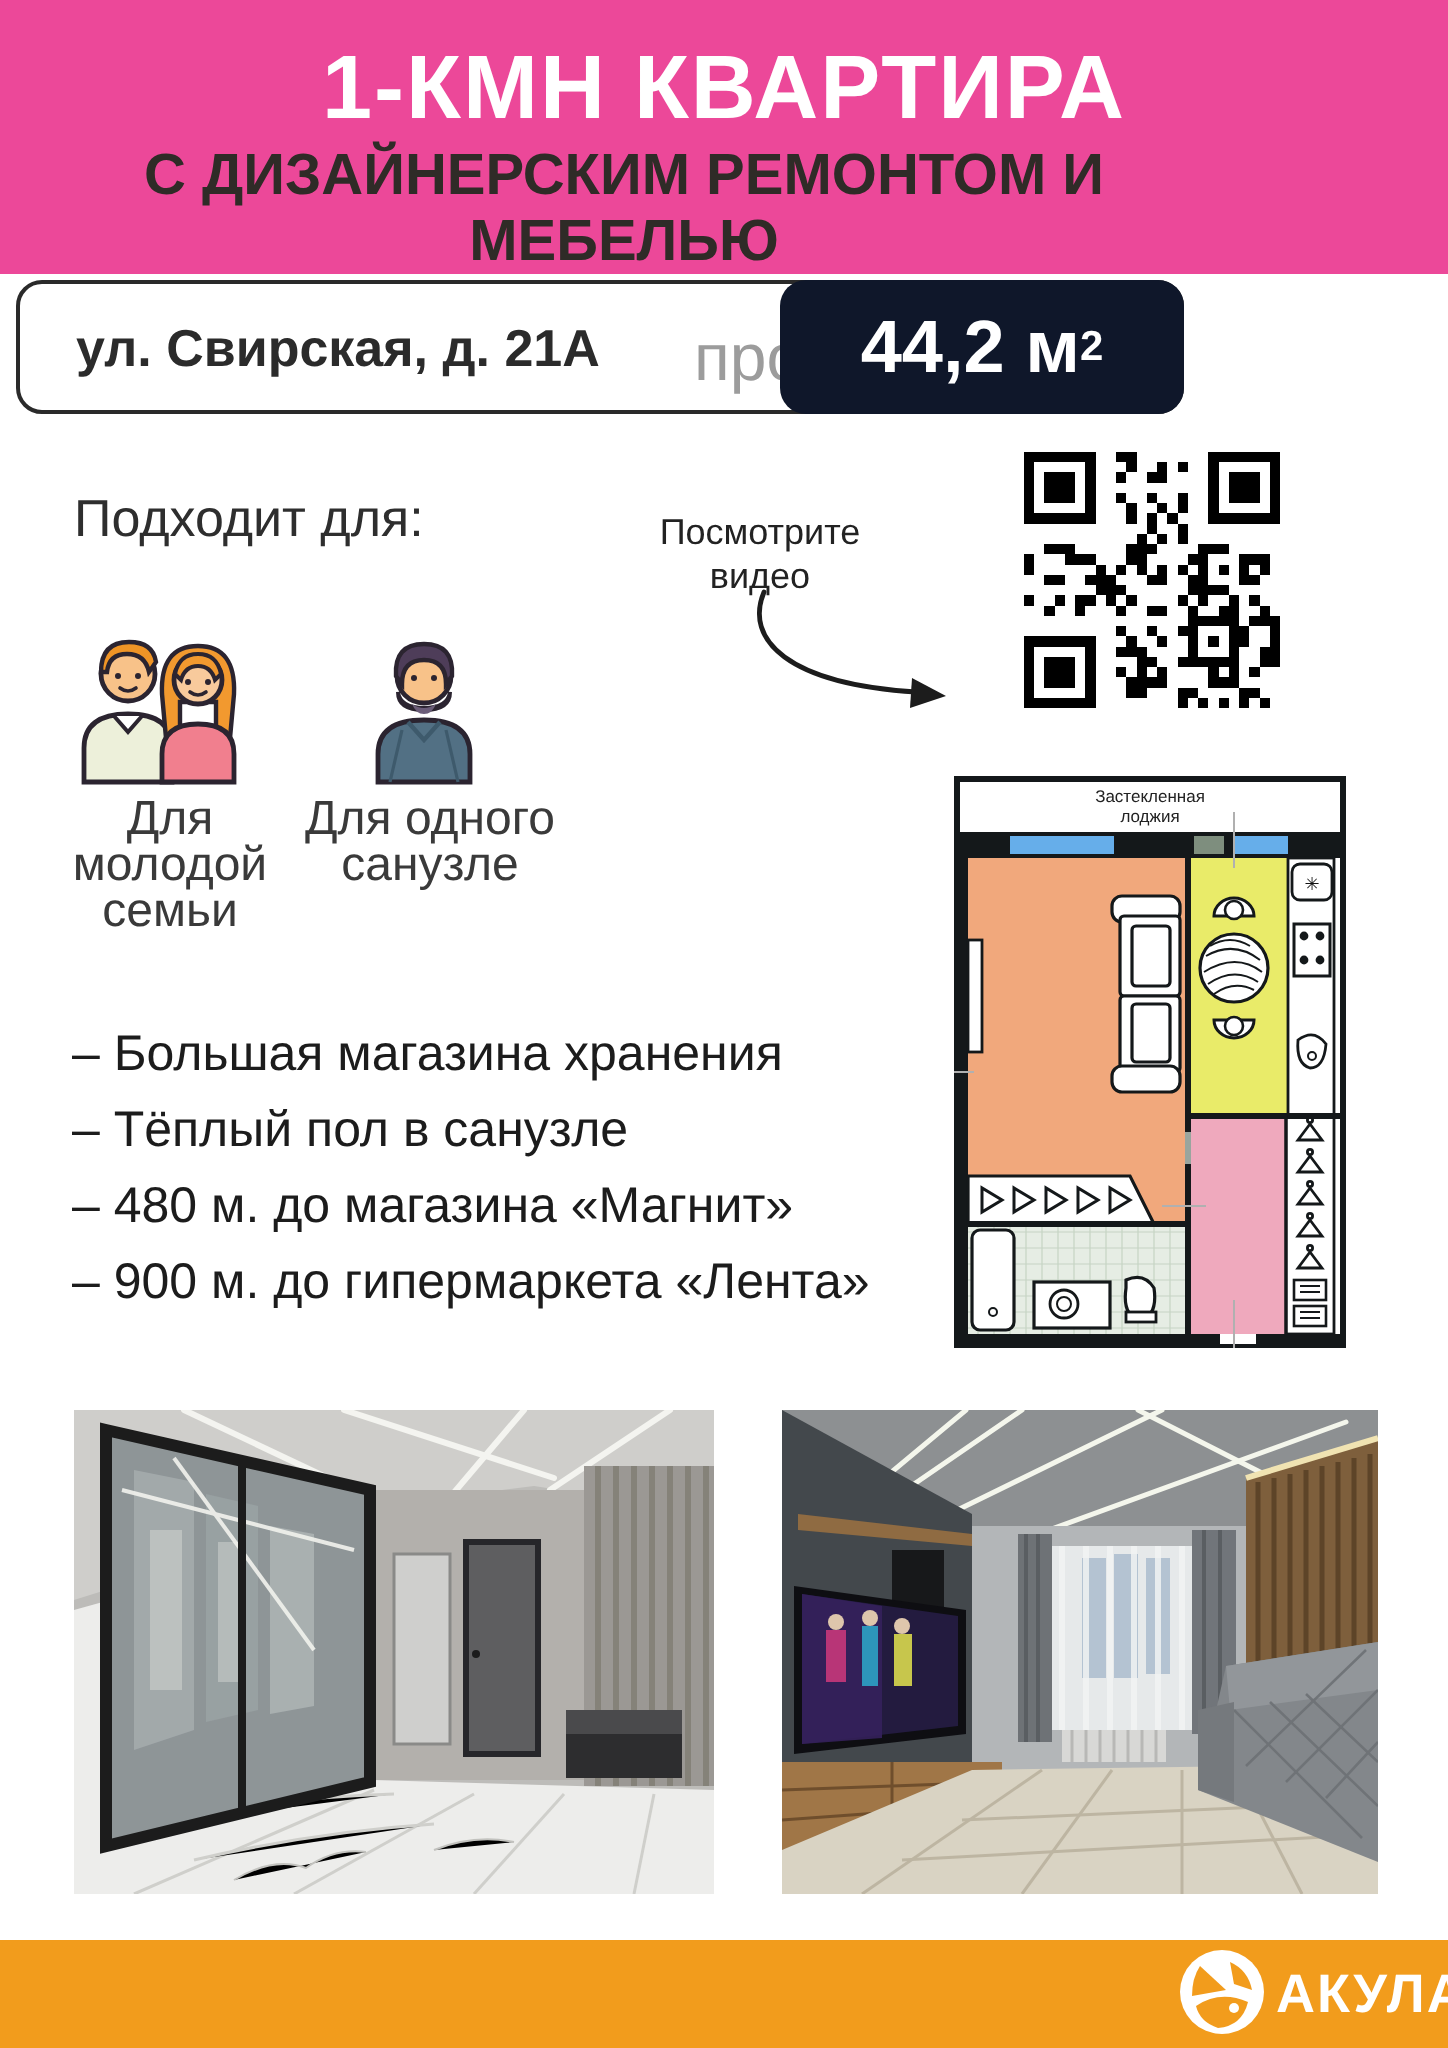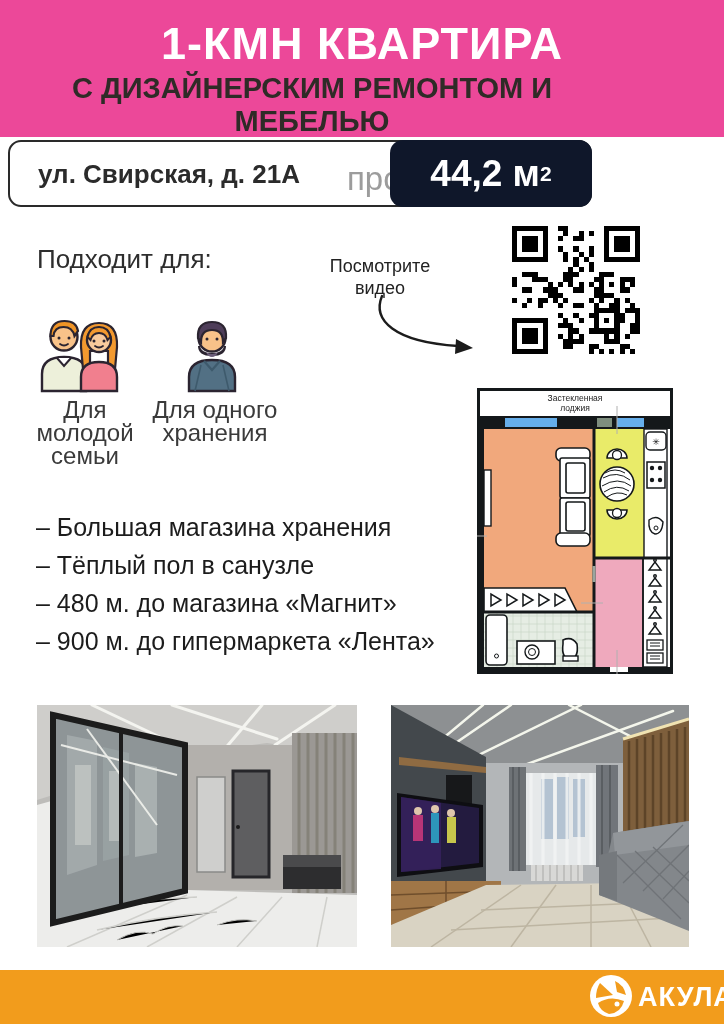--- a/index.html
+++ b/index.html
@@ -137,21 +137,21 @@
     <circle cx="26" cy="28" r="1.5" fill="#2b2430"></circle>
       <circle cx="36" cy="28" r="1.5" fill="#2b2430"></circle>
   </svg>
 
   <div class="suit-label l1">
     <div>Для молодой</div>
     <div>семьи</div>
   </div>
   <div class="suit-label l2">
     <div>Для одного</div>
-    <div>хранения</div>
+    <div>санузле</div>
   </div>
 
   <div class="video-cta">
     <div>Посмотрите</div>
     <div>видео</div>
   </div>
   <svg class="arrow-svg" width="125" height="68" viewBox="0 0 125 68">
     <path d="M30,4 C20,28 42,50 106,54" fill="none" stroke="#1c1c1c" stroke-width="2.4" stroke-linecap="round"></path>
     <path d="M104,47 L121,56 L103,62 z" fill="#1c1c1c"></path>
   </svg>

